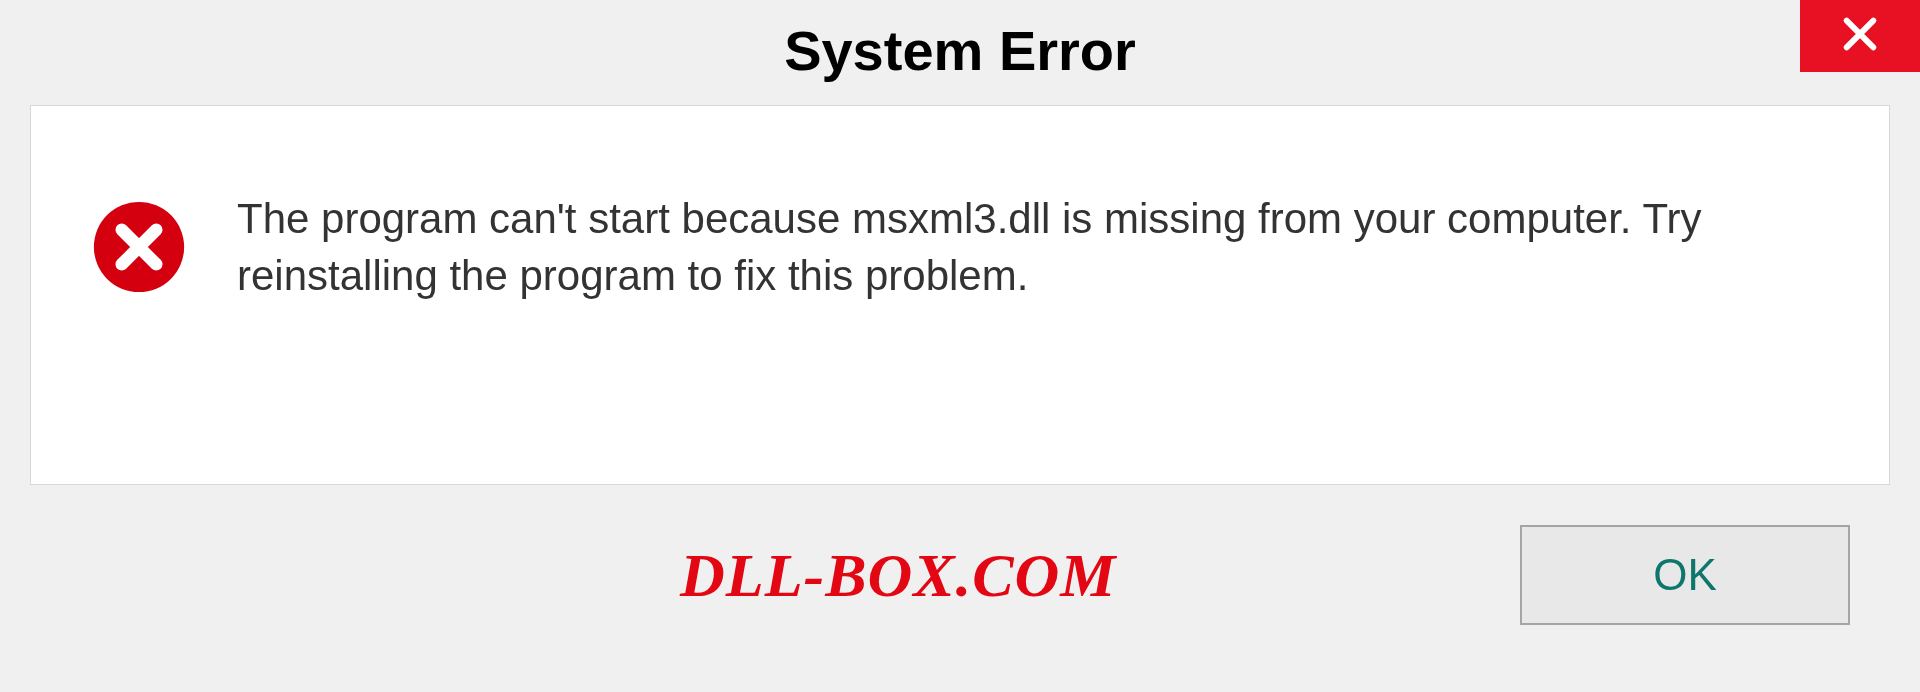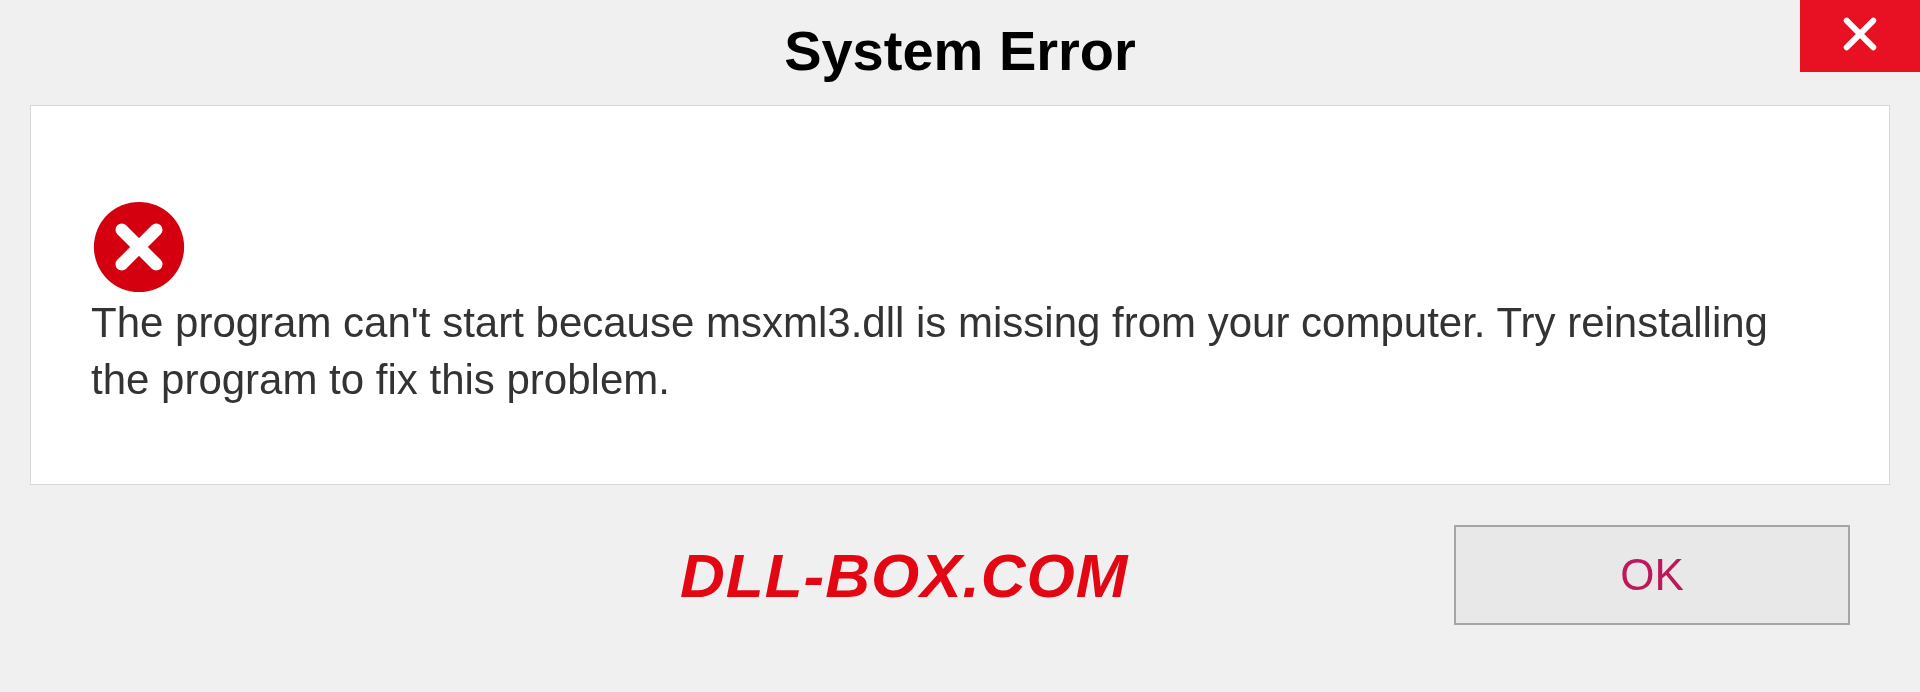--- a/index.html
+++ b/index.html
@@ -49,21 +49,20 @@
       height: 40px;
     }
     .content-panel {
       margin: 5px 30px 0 30px;
       background: #fff;
       border: 1px solid #d8d8d8;
       height: 380px;
       display: flex;
       align-items: flex-start;
       padding: 85px 60px 0 60px;
-      flex-direction: column;
     }
     .error-icon {
       width: 96px;
       height: 96px;
       flex-shrink: 0;
       margin-right: 50px;
       margin-top: 8px;
     }
     .error-icon svg {
       width: 96px;
@@ -81,29 +80,29 @@
       justify-content: space-between;
       padding: 40px 70px 0 0;
     }
     .watermark {
       font-size: 62px;
       font-weight: 800;
       font-style: italic;
       color: #e30613;
       letter-spacing: 1px;
       margin-left: 680px;
-      font-family: Liberation Sans, sans-serif;
+      font-family: Liberation Serif, serif;
     }
     .ok-btn {
-      width: 396px;
+      width: 330px;
       height: 100px;
       background: #e8e8e8;
       border: 2px solid #a5a5a5;
       font-size: 44px;
-      color: #be185d;
+      color: #0f766e;
       display: flex;
       align-items: center;
       justify-content: center;
       cursor: pointer;
       font-family: inherit;
     }
   </style>
 </head>
 <body>
 

